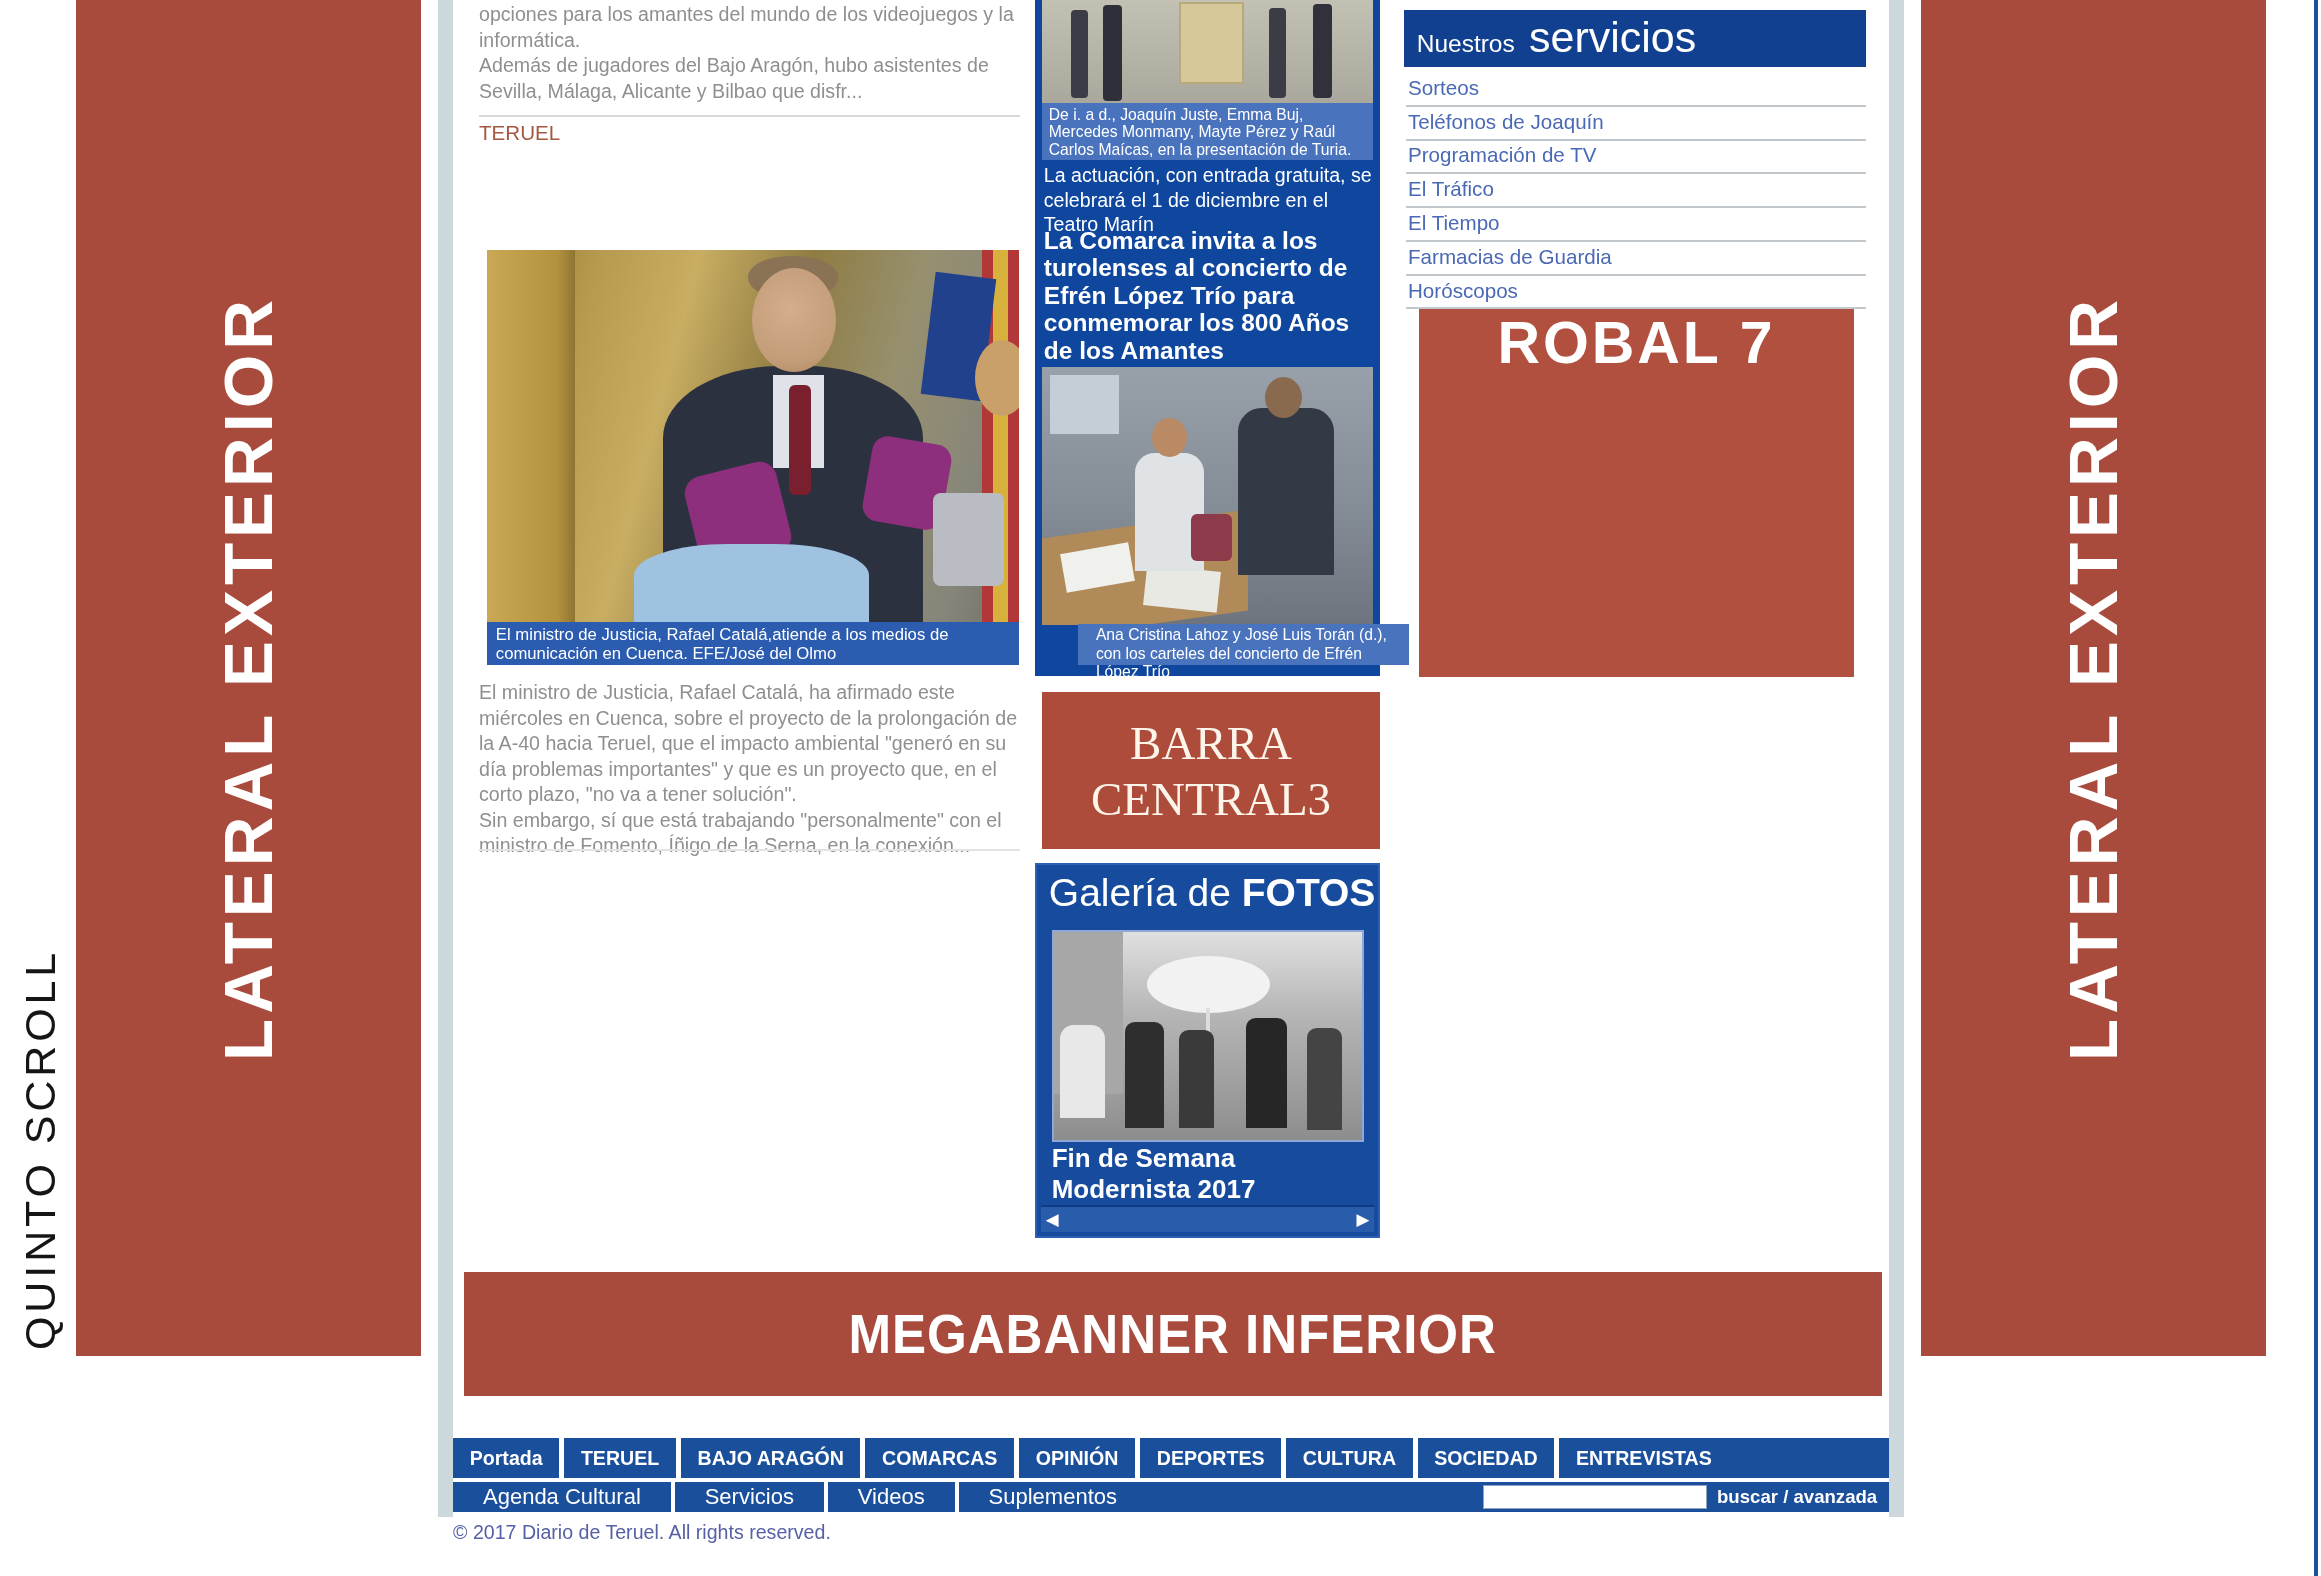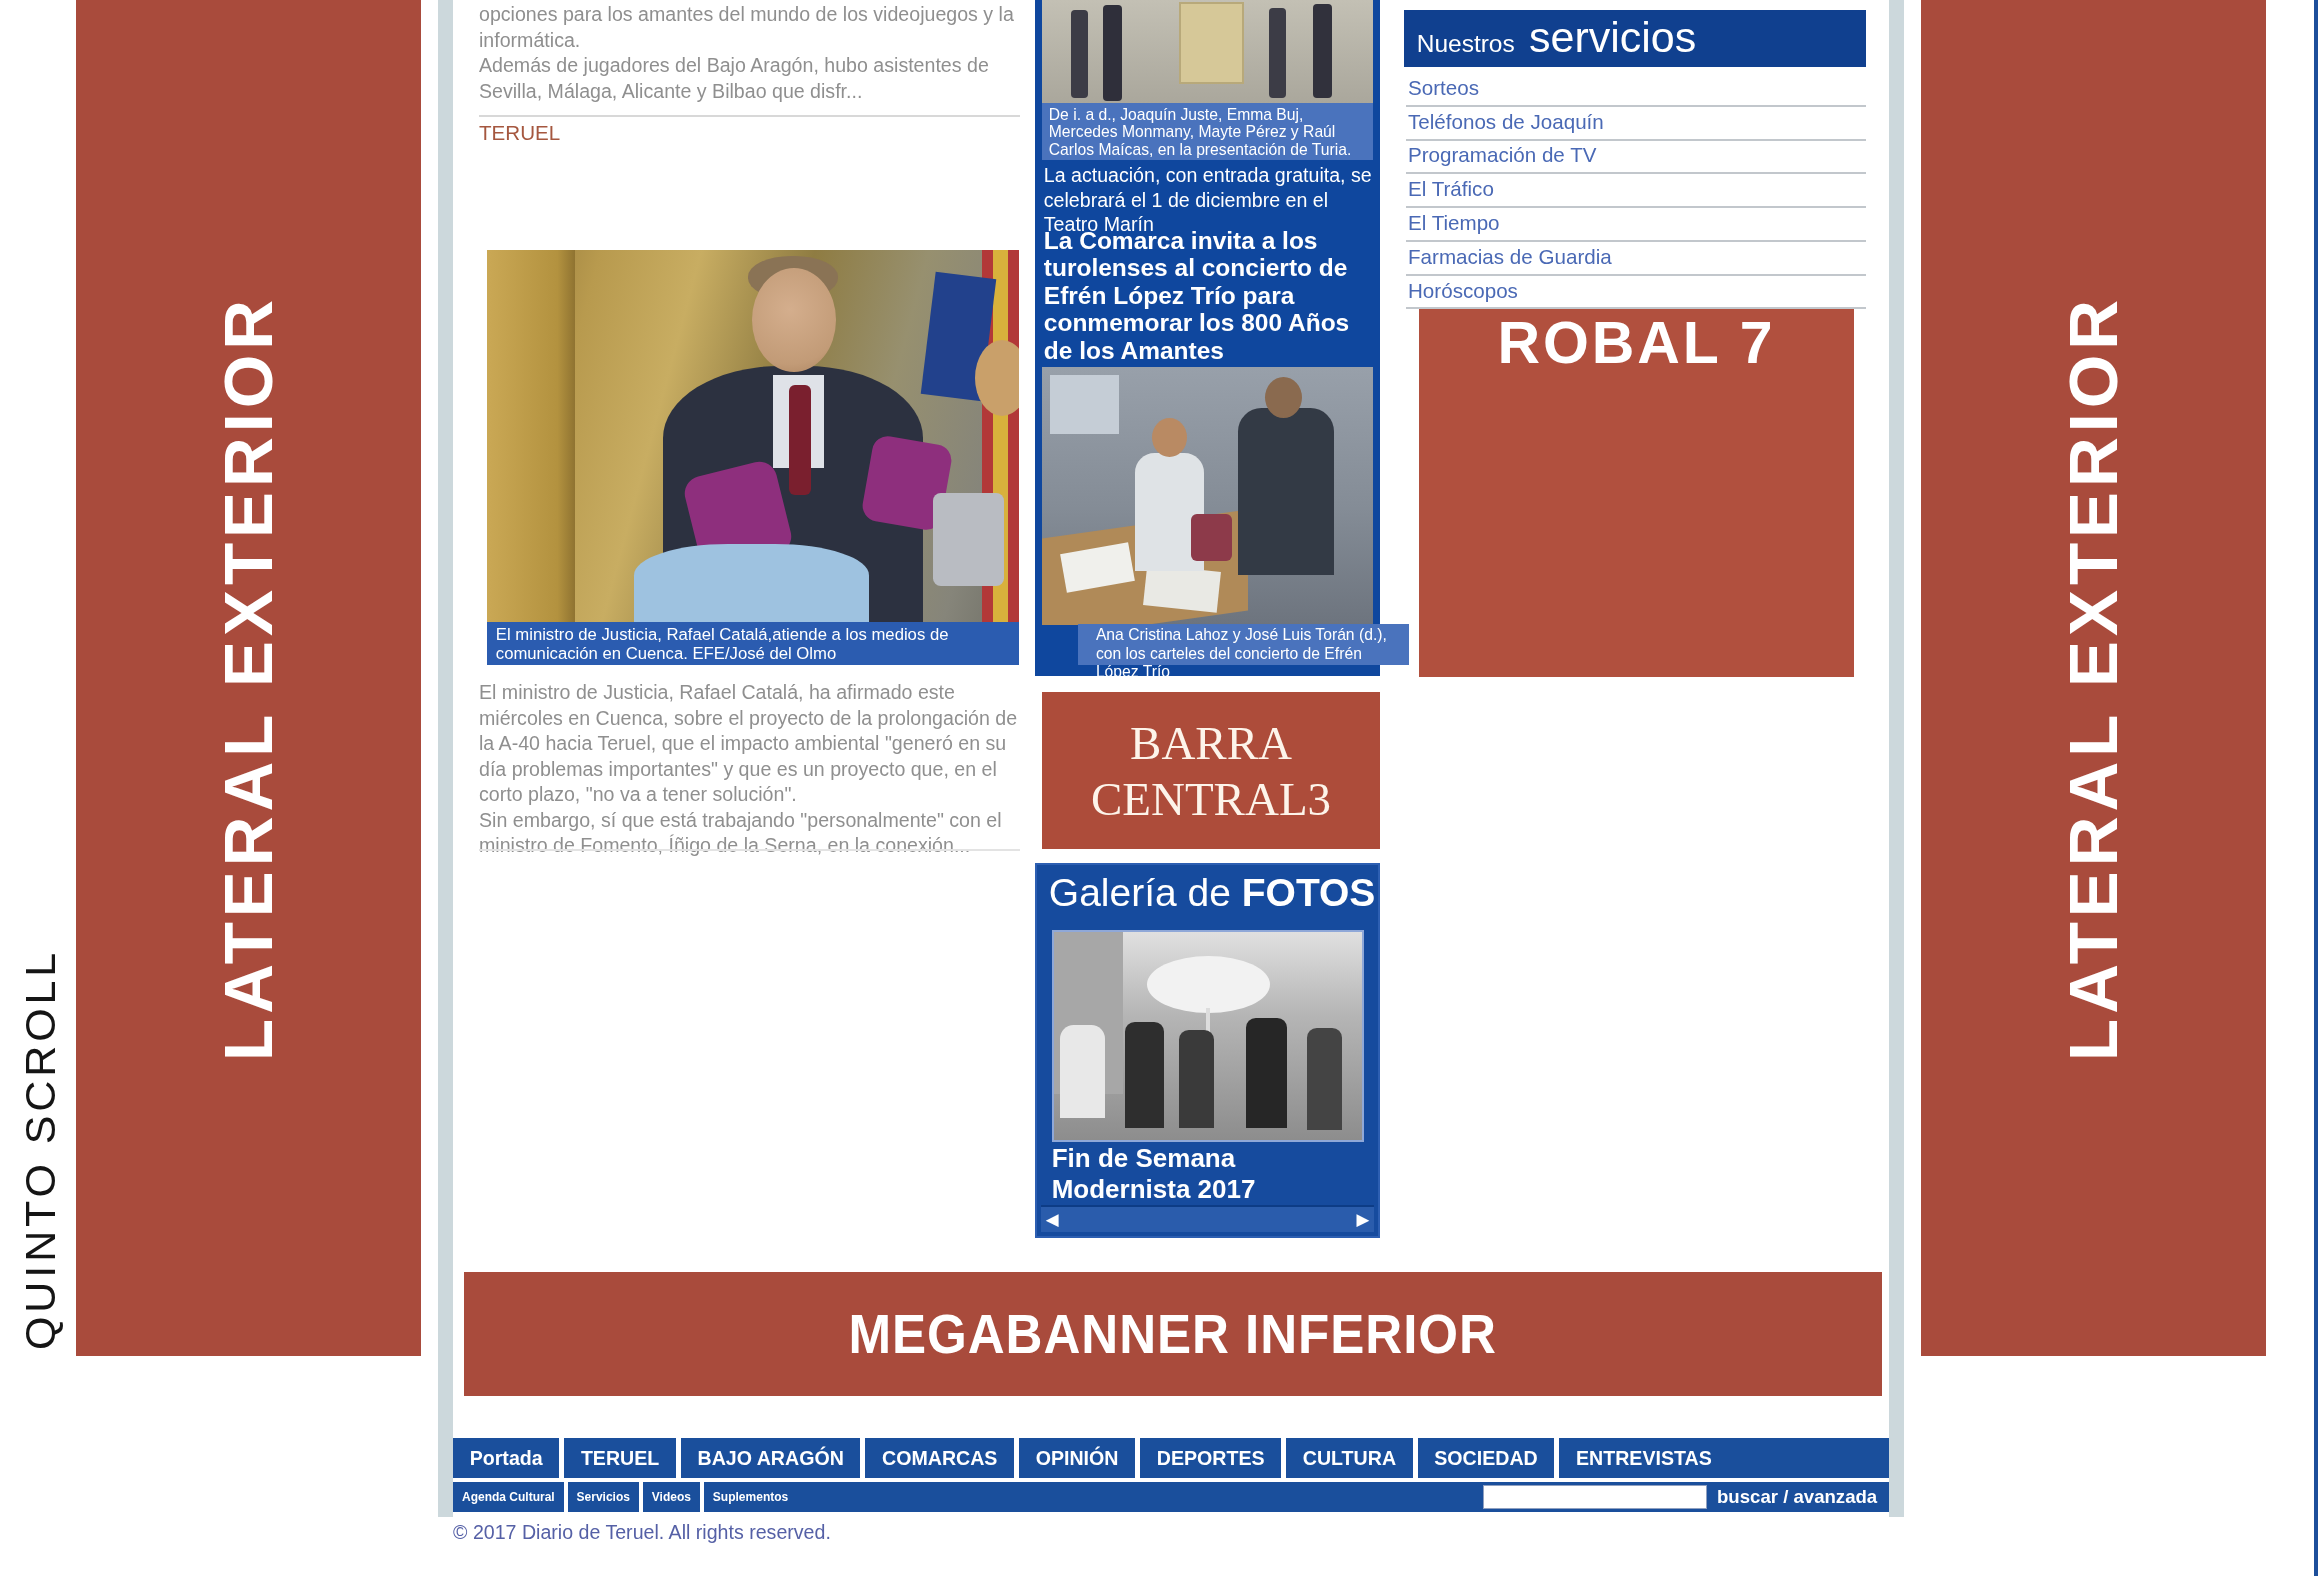--- a/index.html
+++ b/index.html
@@ -79,21 +79,21 @@
               display:flex;align-items:center;justify-content:center;color:#fff;}
   .megabanner span{font-size:55px;font-weight:bold;letter-spacing:1px;transform:scaleX(.93);}
 
   
   .nav1{position:absolute;left:453px;top:1438px;width:1436px;height:40px;display:flex;gap:4.9px;}
   .tab{background:#1a4f9c;color:#fff;font-weight:bold;font-size:19.6px;line-height:40px;
        padding:0 16.7px;white-space:nowrap;}
   .tab-last{flex:1;}
   .nav2{position:absolute;left:453px;top:1482px;width:1436px;height:30px;background:#1a4f9c;
         display:flex;align-items:center;color:#fff;}
-  .nav2 .item{font-weight:bold;font-size:12px;line-height:30px;padding:0 9px;white-space:nowrap;}
+  .nav2 .item{font-weight:normal;font-size:22px;line-height:30px;padding:0 30px;white-space:nowrap;}
   .nav2 .sep{width:3.9px;height:30px;background:#fff;}
   .nav2 .spacer{flex:1;}
   .search-box{width:214px;height:21.6px;background:#fff;border:1px solid #8fa0c0;margin-right:9.8px;
               font-size:15.7px;padding:0 3.9px;}
   .search-label{font-weight:bold;font-size:18.6px;padding-right:11.8px;}
 
   .footer{position:absolute;left:453px;top:1521px;width:1436px;text-align:left;
           color:#5560a6;font-size:19.6px;}
 </style>
 </head>

